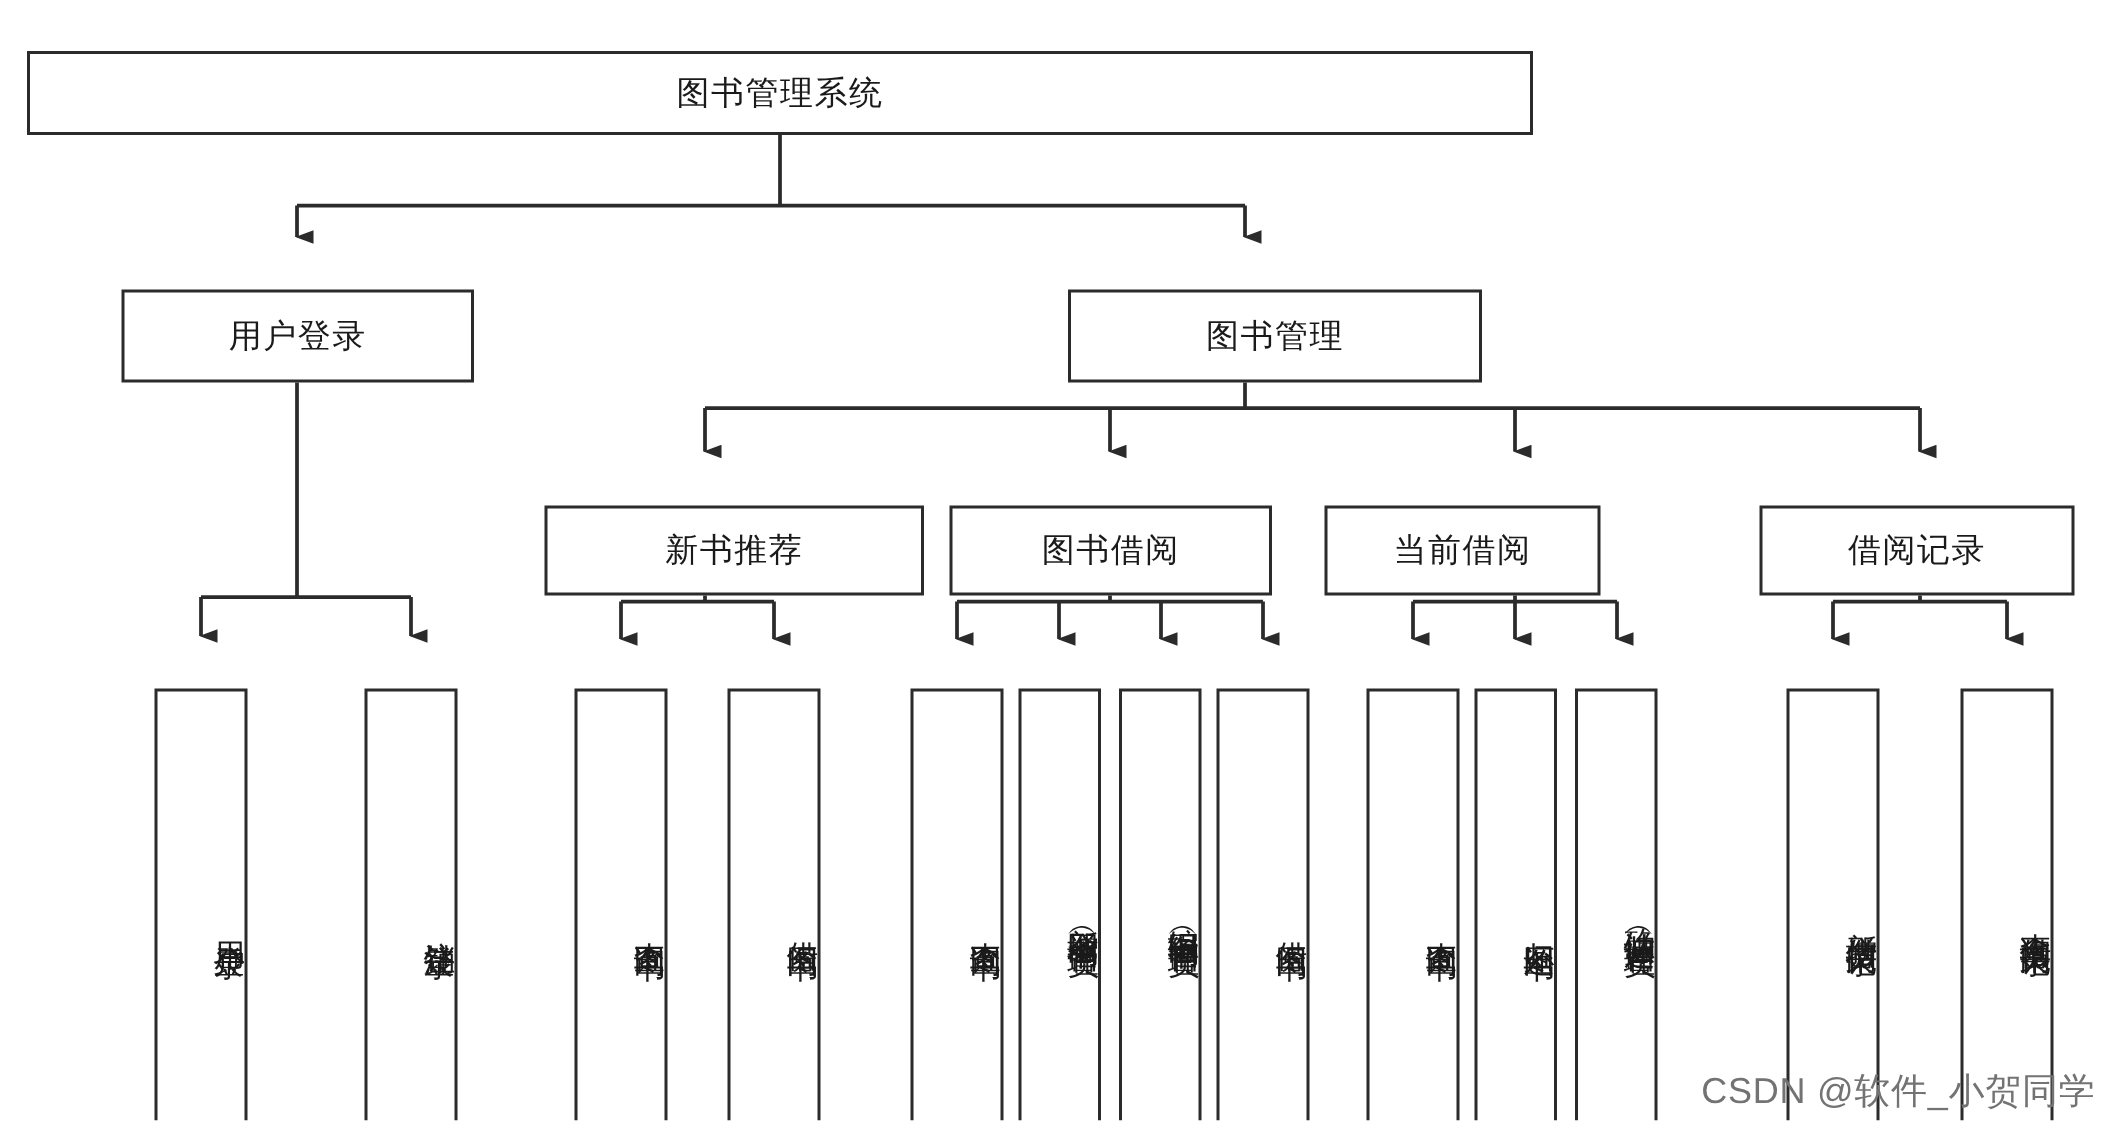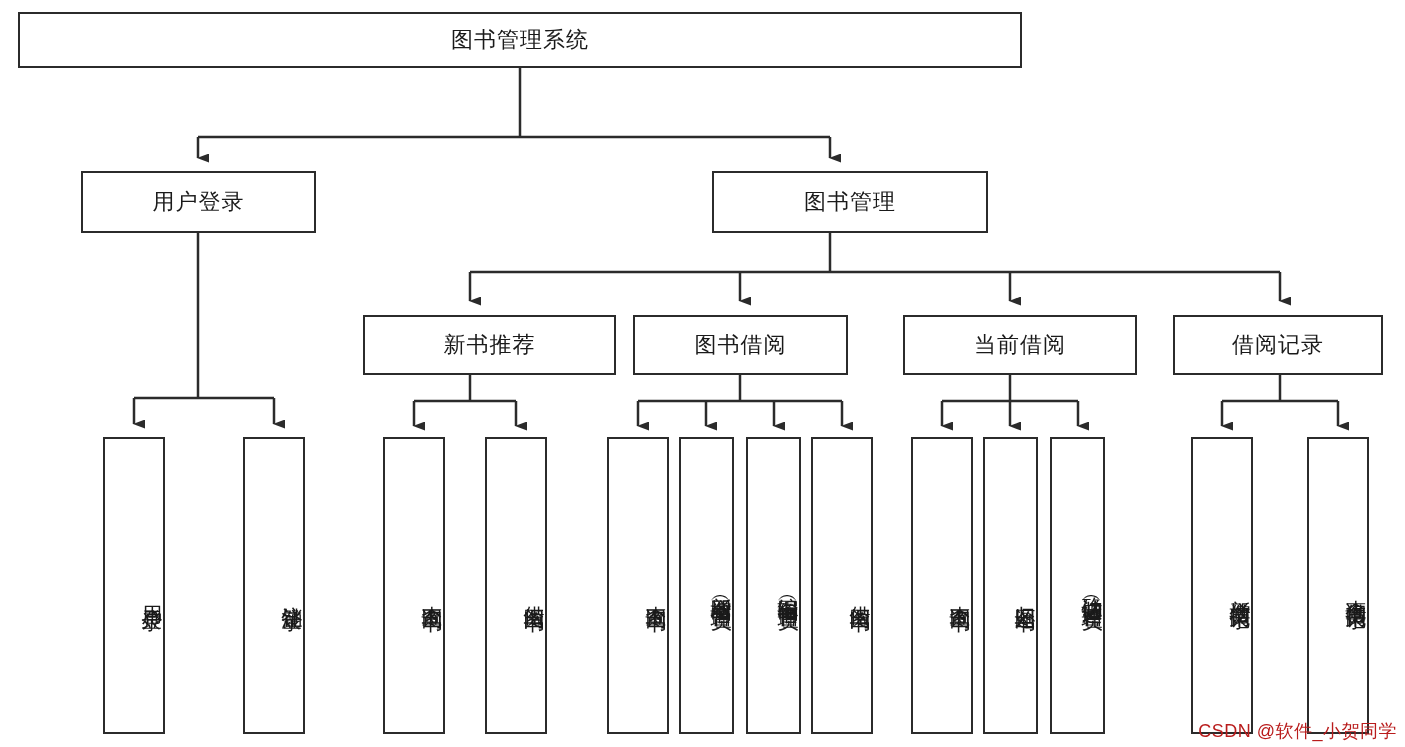--- a/index.html
+++ b/index.html
@@ -27,20 +27,21 @@
   }
   .node {
     position: absolute;
     box-sizing: border-box;
     border: 2px solid #2b2b2b;
     background: #ffffff;
     display: flex;
     align-items: center;
     justify-content: center;
     color: #1a1a1a;
+    margin-top: 22px;
   }
   .node.horiz {
     font-size: 22px;
     letter-spacing: 1px;
   }
   .node.vert {
     writing-mode: vertical-rl;
     text-orientation: upright;
     align-items: flex-start;
     justify-content: center;
@@ -54,22 +55,22 @@
   }
   .node.vert .lbl {
     writing-mode: vertical-rl;
     text-orientation: upright;
     white-space: nowrap;
   }
   .watermark {
     position: absolute;
     right: 8px;
     bottom: 4px;
-    font-size: 18px;
-    color: #b91c1c;
+    font-size: 24px;
+    color: #737373;
     white-space: nowrap;
     letter-spacing: 0.5px;
   }
 </style>
 </head>
 <body>
 
 <div id="canvas">
 
   <svg class="wires" viewBox="0 0 1405 747">
@@ -132,21 +133,21 @@
   <div class="node horiz" style="left:712px; top:171px; width:276px; height:62px;">
     <span>图书管理</span>
   </div>
 
   <div class="node horiz" style="left:363px; top:315px; width:253px; height:60px;">
     <span>新书推荐</span>
   </div>
   <div class="node horiz" style="left:633px; top:315px; width:215px; height:60px;">
     <span>图书借阅</span>
   </div>
-  <div class="node horiz" style="left:903px; top:315px; width:234px; height:60px;">
+  <div class="node horiz" style="left:883px; top:315px; width:184px; height:60px;">
     <span>当前借阅</span>
   </div>
   <div class="node horiz" style="left:1173px; top:315px; width:210px; height:60px;">
     <span>借阅记录</span>
   </div>
 
   <div class="node vert" style="left:103px; top:437px; width:62px; height:297px;">
     <span class="lbl">用户登录</span>
   </div>
   <div class="node vert" style="left:243px; top:437px; width:62px; height:297px;">

